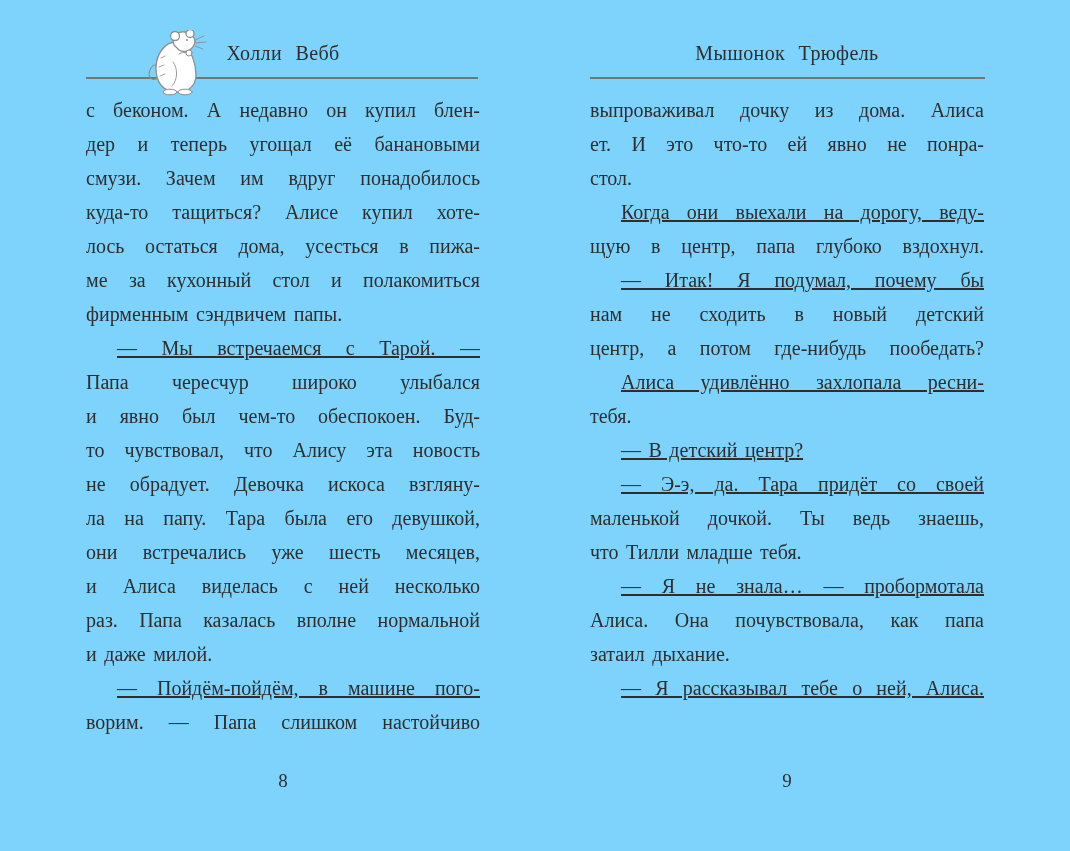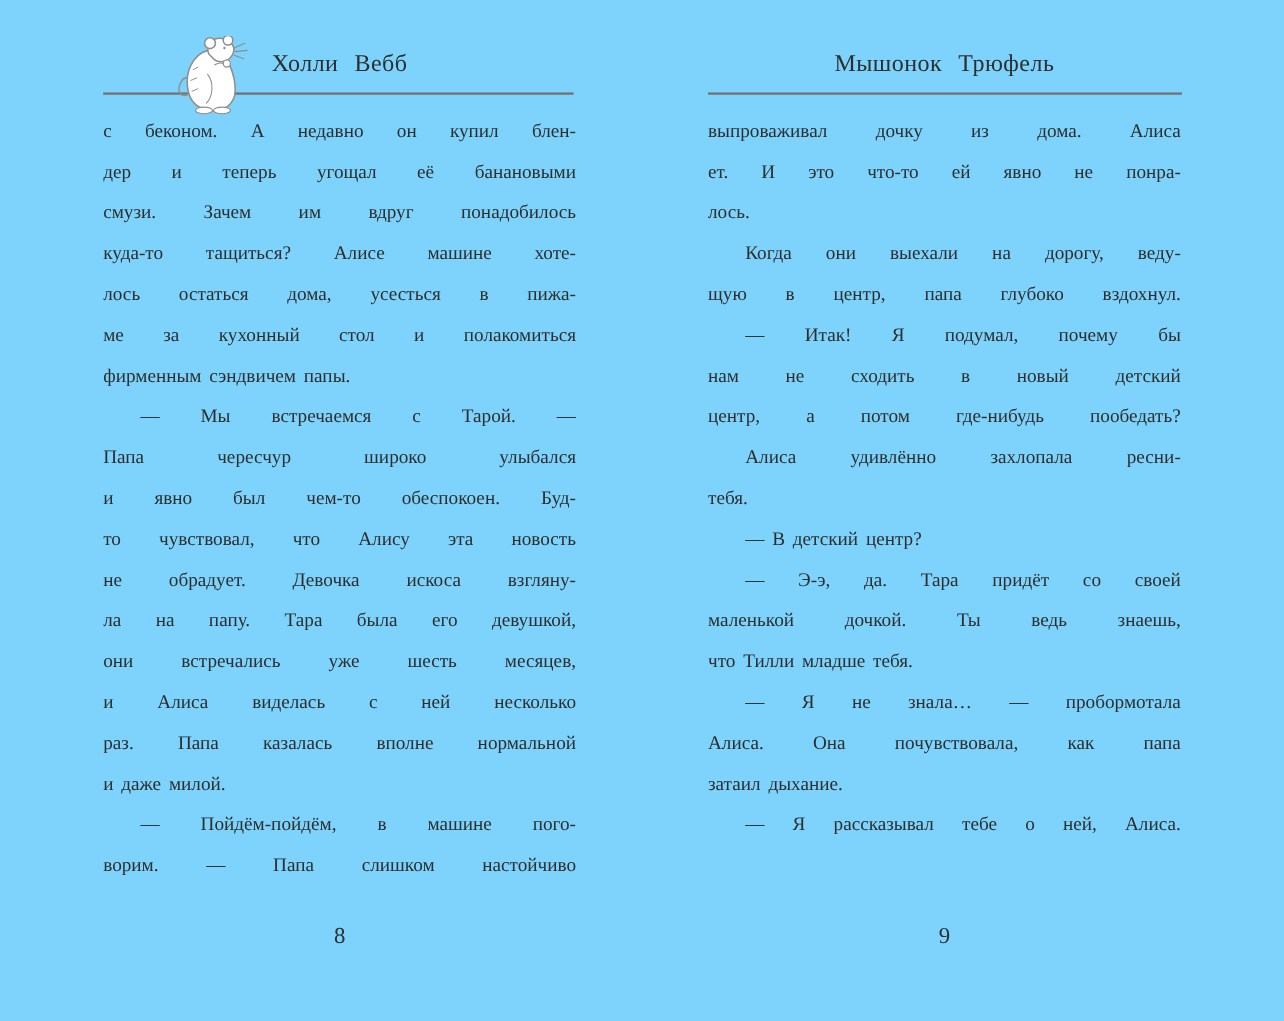--- a/index.html
+++ b/index.html
@@ -44,38 +44,38 @@
     left: 146px;
     top: 30px;
     width: 62px;
     height: 66px;
     z-index: 2;
   }
   .text-col {
     position: absolute;
     top: 93px;
     width: 394px;
-    font-size: 16px;
+    font-size: 20px;
     line-height: 34px;
     color: #2e2e2e;
   }
   .text-col.lp { left: 86px; }
   .text-col.rp { left: 590px; }
   .line {
     height: 34px;
     overflow: hidden;
     text-align: justify;
     text-align-last: justify;
   }
   .line.no-just {
     text-align: left;
     text-align-last: left;
     word-spacing: 2.5px;
   }
-  .line.indent { padding-left: 31px; }
+  .line.indent { padding-left: 31px; text-decoration: underline; }
   .page-num {
     position: absolute;
     top: 770px;
     width: 394px;
     text-align: center;
     font-size: 19px;
     color: #2e2e2e;
   }
   .page-num.lp { left: 86px; }
   .page-num.rp { left: 590px; }
@@ -119,42 +119,42 @@
         <ellipse cx="24" cy="62" rx="7" ry="2.8" fill="#ffffff" stroke-width="1"></ellipse>
         <ellipse cx="39" cy="62" rx="7" ry="2.8" fill="#ffffff" stroke-width="1"></ellipse>
       </g>
     </svg>
   </div>
 
   <div class="text-col lp">
       <div class="line">с беконом. А недавно он купил блен-</div>
       <div class="line">дер и теперь угощал её банановыми</div>
       <div class="line">смузи. Зачем им вдруг понадобилось</div>
-      <div class="line">куда-то тащиться? Алисе машине хоте-</div>
+      <div class="line">куда-то тащиться? Алисе купил хоте-</div>
       <div class="line">лось остаться дома, усесться в пижа-</div>
       <div class="line">ме за кухонный стол и полакомиться</div>
       <div class="line no-just">фирменным сэндвичем папы.</div>
       <div class="line indent">— Мы встречаемся с Тарой. —</div>
       <div class="line">Папа чересчур широко улыбался</div>
       <div class="line">и явно был чем-то обеспокоен. Буд-</div>
       <div class="line">то чувствовал, что Алису эта новость</div>
       <div class="line">не обрадует. Девочка искоса взгляну-</div>
       <div class="line">ла на папу. Тара была его девушкой,</div>
       <div class="line">они встречались уже шесть месяцев,</div>
       <div class="line">и Алиса виделась с ней несколько</div>
       <div class="line">раз. Папа казалась вполне нормальной</div>
       <div class="line no-just">и даже милой.</div>
       <div class="line indent">— Пойдём-пойдём, в машине пого-</div>
       <div class="line">ворим. — Папа слишком настойчиво</div>
     </div>
 
   <div class="text-col rp">
       <div class="line">выпроваживал дочку из дома. Алиса</div>
       <div class="line">ет. И это что-то ей явно не понра-</div>
-      <div class="line no-just">лось.</div>
+      <div class="line no-just">стол.</div>
       <div class="line indent">Когда они выехали на дорогу, веду-</div>
       <div class="line">щую в центр, папа глубоко вздохнул.</div>
       <div class="line indent">— Итак! Я подумал, почему бы</div>
       <div class="line">нам не сходить в новый детский</div>
       <div class="line">центр, а потом где-нибудь пообедать?</div>
       <div class="line indent">Алиса удивлённо захлопала ресни-</div>
       <div class="line no-just">тебя.</div>
       <div class="line indent no-just">— В детский центр?</div>
       <div class="line indent">— Э-э, да. Тара придёт со своей</div>
       <div class="line">маленькой дочкой. Ты ведь знаешь,</div>

